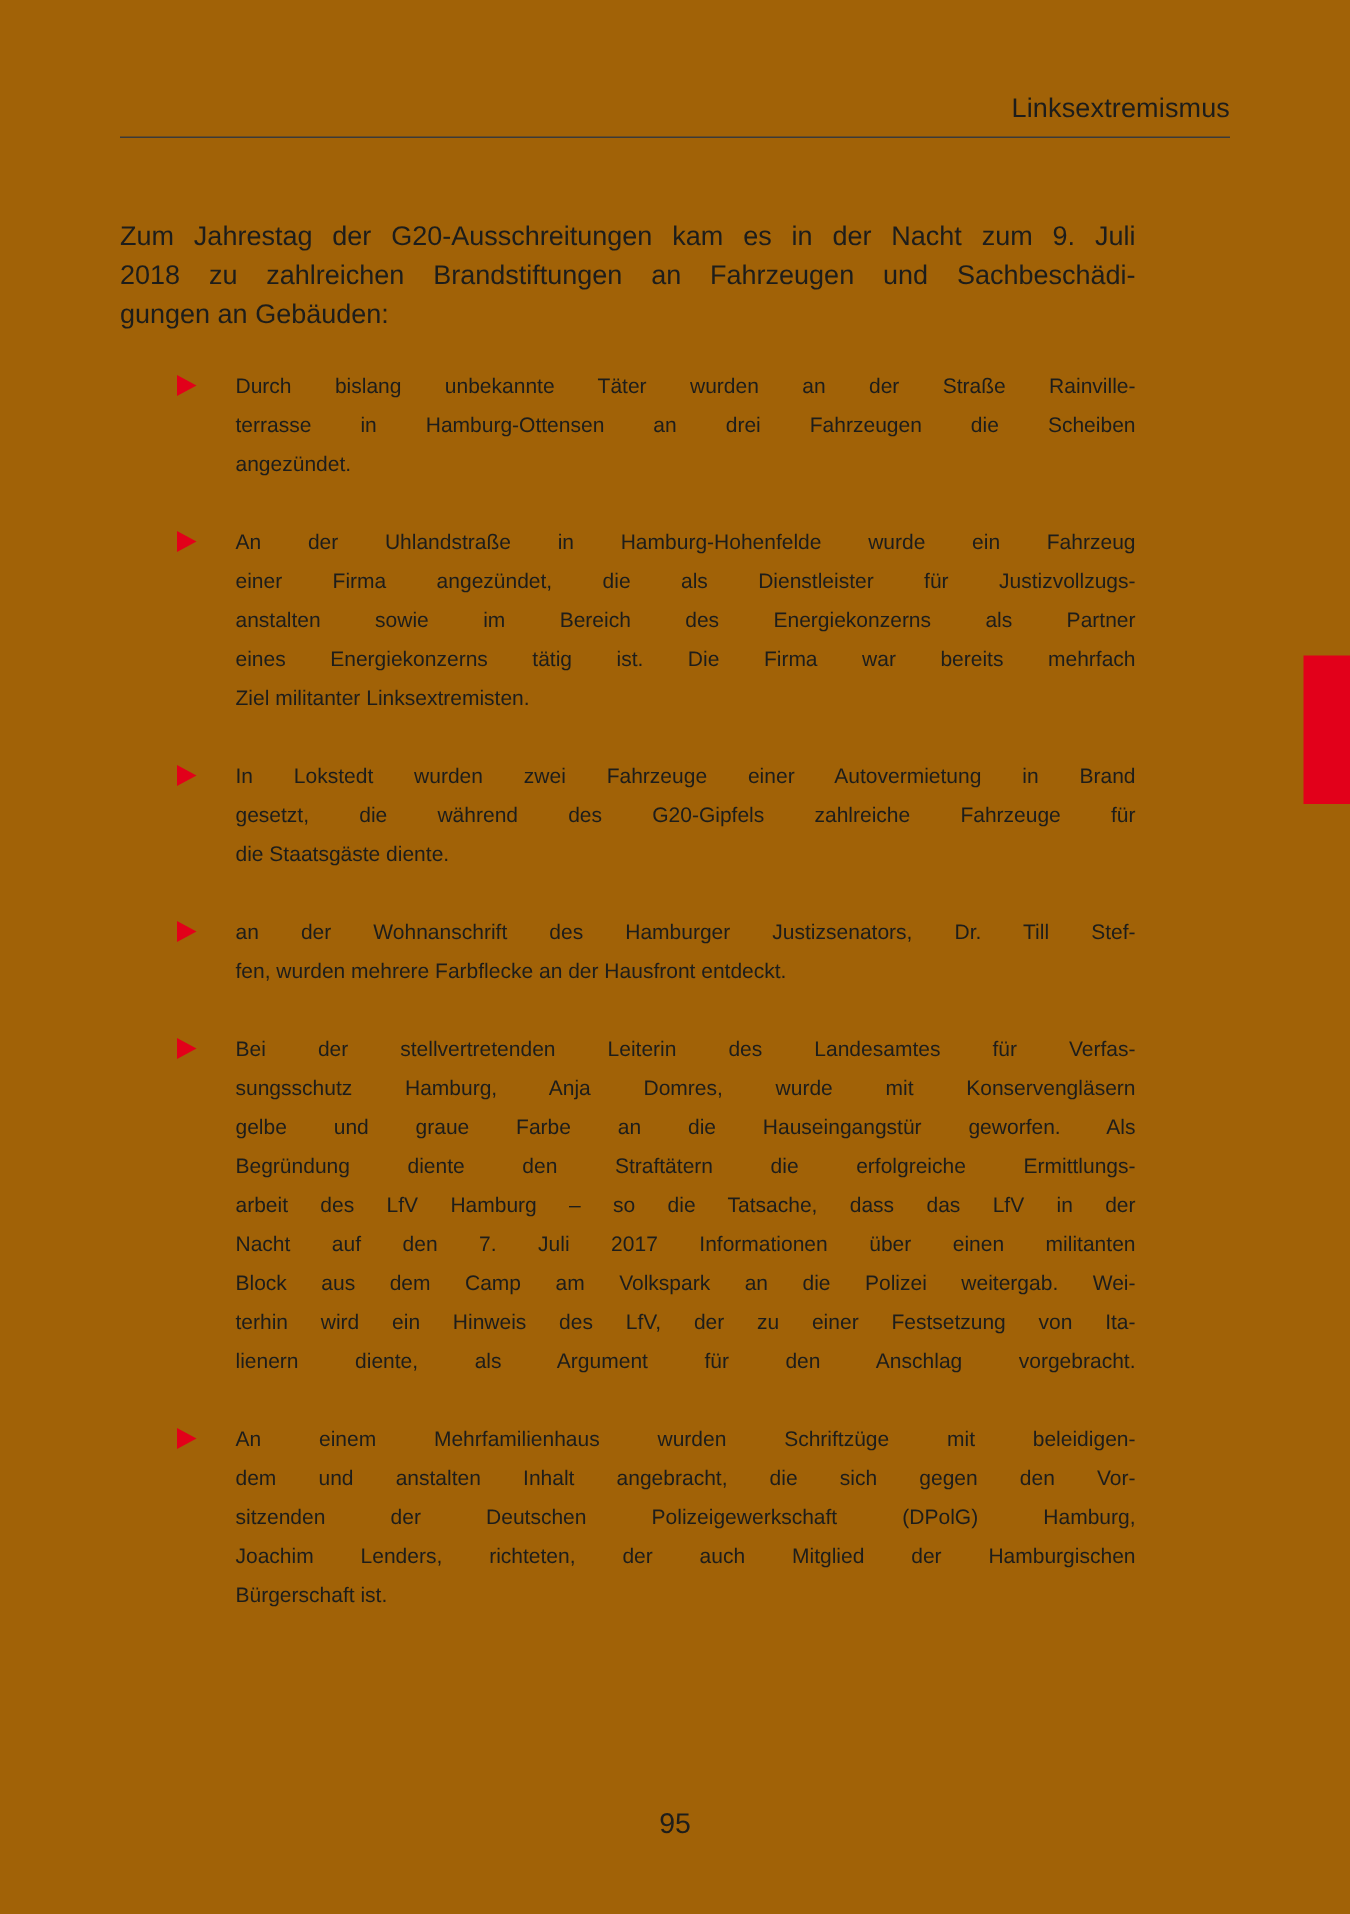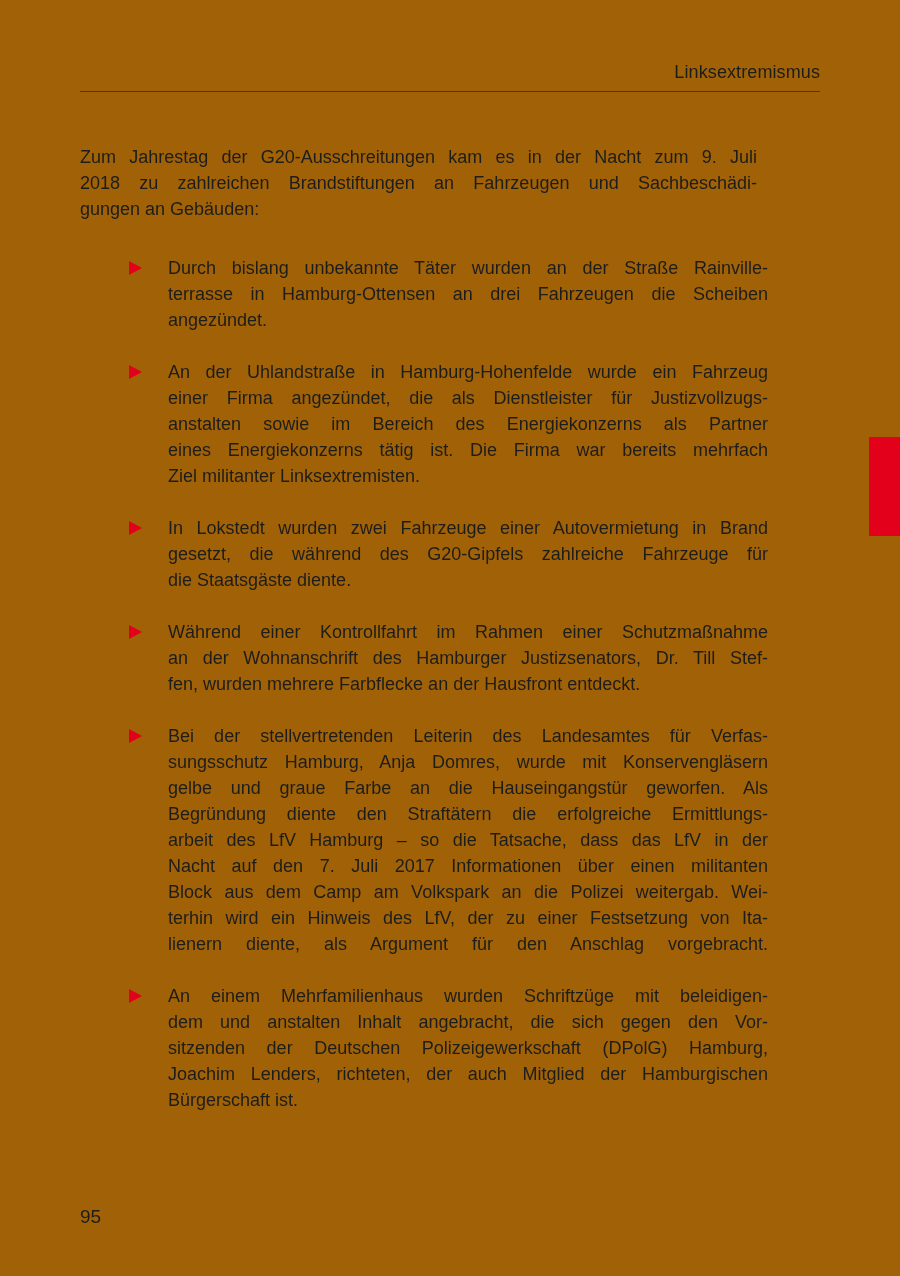--- a/index.html
+++ b/index.html
@@ -37,24 +37,24 @@
     width:677px;
     font-size:18px;
     line-height:26px;
   }
   
   .bullet-list{
     position:absolute;
     left:80px;
     top:244px;
     width:677px;
-    margin:11px;
+    margin:0;
     padding:0;
     list-style:none;
-    font-size:18px;
+    font-size:14px;
     line-height:26px;
   }
   .bullet-item{
     position:relative;
     padding-left:77px;
     margin-bottom:26px;
   }
   .tri{
     position:absolute;
     left:38px;
@@ -84,21 +84,21 @@
     width:31px;
     height:99px;
     background:var(--red);
   }
   
   .page-number{
     position:absolute;
     left:80px;
     top:1204px;
     width:740px;
-    text-align:left;
+    text-align:center;
     font-size:19px;
     line-height:26px;
   }
 </style>
 </head>
 <body>
 
 <div class="page">
 
   <div class="header">
@@ -134,21 +134,20 @@
         <span class="tri"></span>
         <div class="li-text">
           <div class="line">In Lokstedt wurden zwei Fahrzeuge einer Autovermietung in Brand</div>
           <div class="line">gesetzt, die während des G20-Gipfels zahlreiche Fahrzeuge für</div>
           <div class="line last">die Staatsgäste diente.</div>
         </div>
       </li>
       <li class="bullet-item">
         <span class="tri"></span>
         <div class="li-text">
-          <div class="line">Während einer Kontrollfahrt im Rahmen einer Schutzmaßnahme</div>
           <div class="line">an der Wohnanschrift des Hamburger Justizsenators, Dr. Till Stef-</div>
           <div class="line last">fen, wurden mehrere Farbflecke an der Hausfront entdeckt.</div>
         </div>
       </li>
       <li class="bullet-item">
         <span class="tri"></span>
         <div class="li-text">
           <div class="line">Bei der stellvertretenden Leiterin des Landesamtes für Verfas-</div>
           <div class="line">sungsschutz Hamburg, Anja Domres, wurde mit Konservengläsern</div>
           <div class="line">gelbe und graue Farbe an die Hauseingangstür geworfen. Als</div>

